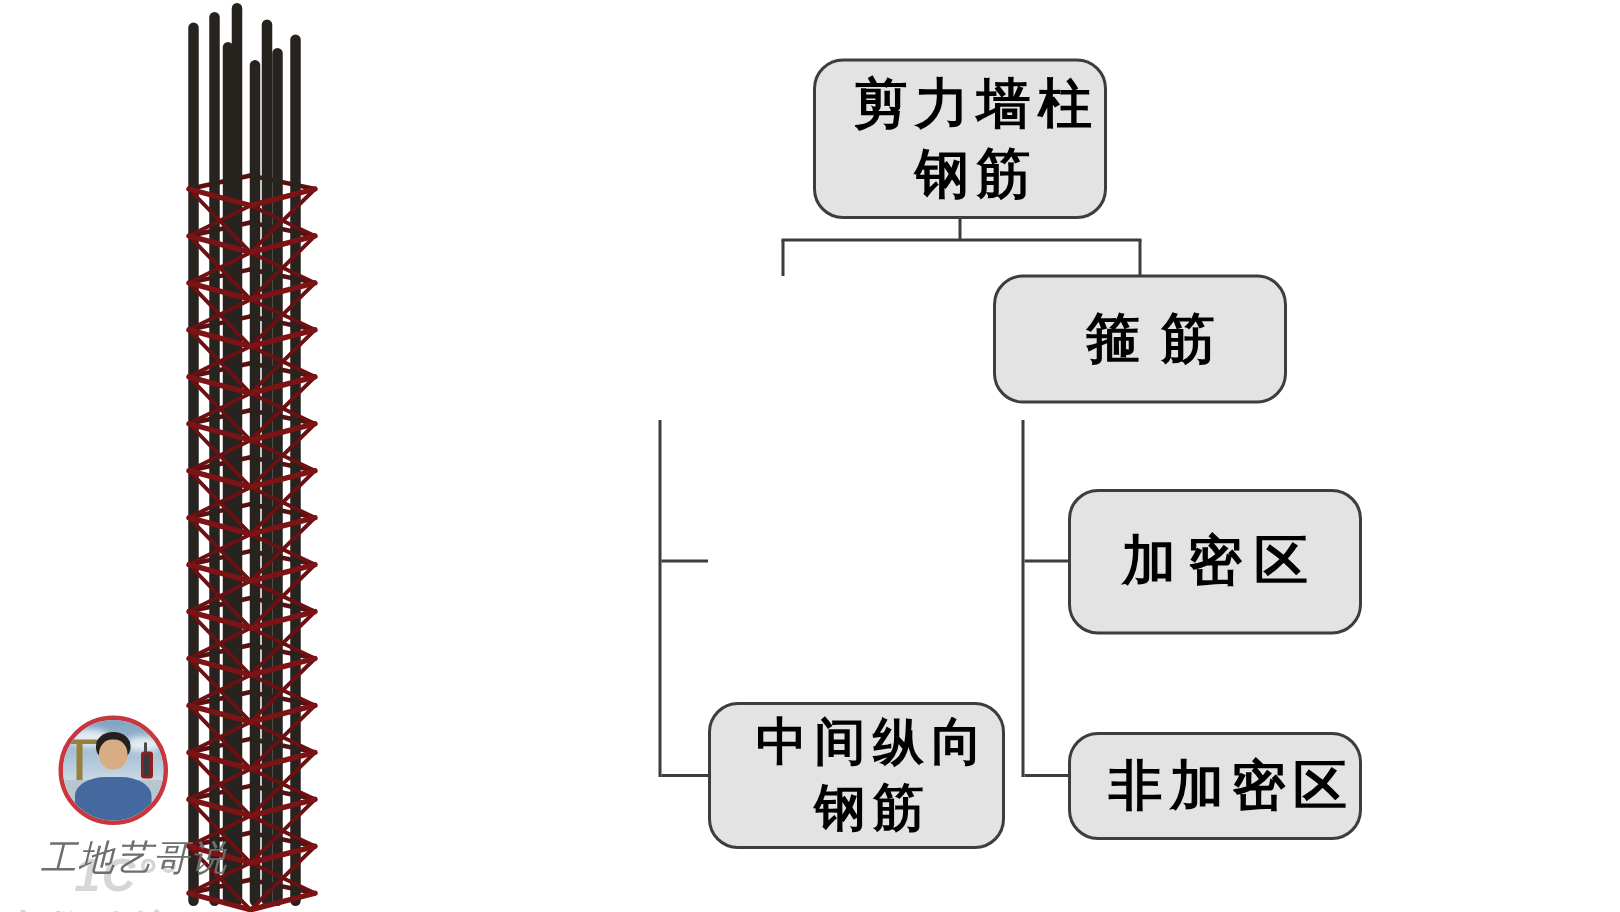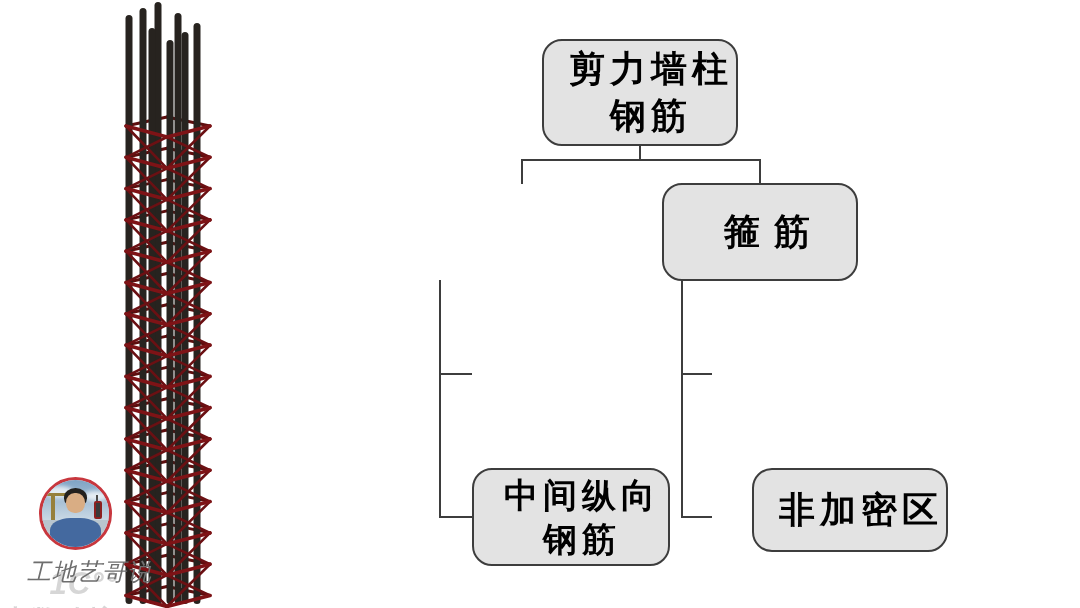--- a/index.html
+++ b/index.html
@@ -13,25 +13,25 @@
     border:2px solid var(--box-border,#3d3d3d);
     border-radius:20px;
     display:flex;align-items:center;justify-content:center;
     text-align:center;font-weight:bold;font-size:36px;
     letter-spacing:5px;padding-left:22px;line-height:1.3;
     white-space:pre-line;color:var(--node-text,#000);
     box-sizing:border-box;z-index:4;
   }
   .root{left:542px;top:39px;width:196px;height:107px;}
   .l2a{left:424px;top:183px;width:196px;height:98px;}
-  .l2b{left:662px;top:183px;width:196px;height:98px;letter-spacing:14px;padding-left:28px;}
+  .l2b{left:662px;top:183px;width:196px;height:86px;letter-spacing:14px;padding-left:28px;}
   .l3a{left:472px;top:326px;width:198px;height:97px;}
   .l3b{left:712px;top:326px;width:196px;height:97px;letter-spacing:8px;padding-left:8px;}
   .l4a{left:472px;top:468px;width:198px;height:98px;font-size:34px;}
-  .l4b{left:712px;top:468px;width:196px;height:84px;margin-left:40px;}
+  .l4b{left:712px;top:488px;width:196px;height:72px;}
   .line{position:absolute;background:var(--connector,#3d3d3d);z-index:3;}
 
   
   .rebar{position:absolute;left:120px;top:0;width:100px;height:608px;z-index:2;}
 
   
   .watermark{
     position:absolute;left:2px;top:568px;z-index:1;
     color:var(--wm,#d4d4d4);font-weight:bold;opacity:.95;
     display:flex;align-items:flex-end;gap:7px;white-space:nowrap;flex-direction:column;
@@ -218,20 +218,21 @@
     <div class="av-hair"></div>
     <div class="av-face"></div>
     <div class="av-tag-line"></div>
     <div class="av-tag"></div>
   </div>
   <div class="author">工地艺哥说</div>
 
   <div class="node root">剪力墙柱
 钢筋</div>
   <div class="node l2b">箍筋</div>
+  <div class="node l3b">加密区</div>
   <div class="node l4a">中间纵向
 钢筋</div>
   <div class="node l4b">非加密区</div>
 
   <div class="line" style="left:639px;top:146px;width:2px;height:14px;"></div>
   <div class="line" style="left:521px;top:159px;width:240px;height:2px;"></div>
   <div class="line" style="left:521px;top:160px;width:2px;height:24px;"></div>
   <div class="line" style="left:759px;top:160px;width:2px;height:24px;"></div>
   <div class="line" style="left:439px;top:280px;width:2px;height:238px;"></div>
   <div class="line" style="left:441px;top:373px;width:31px;height:2px;"></div>

